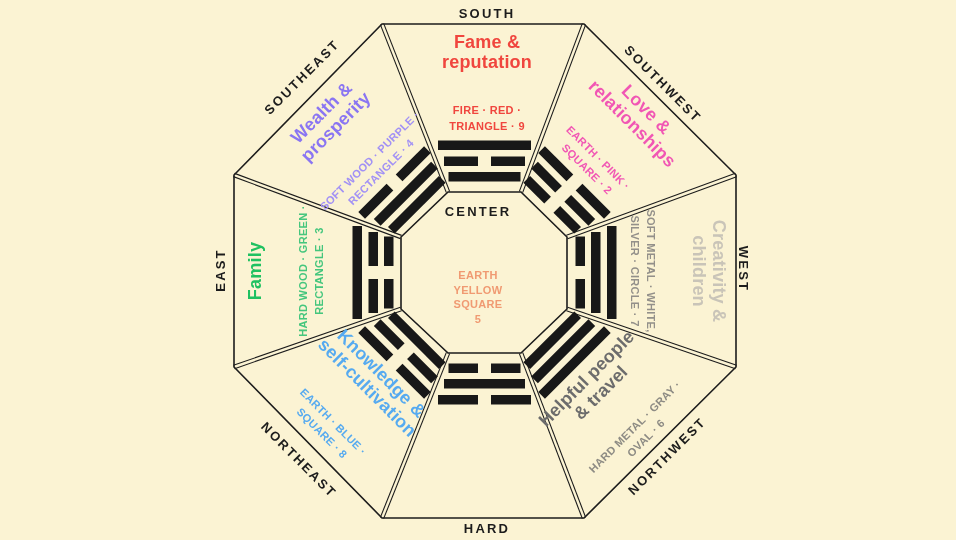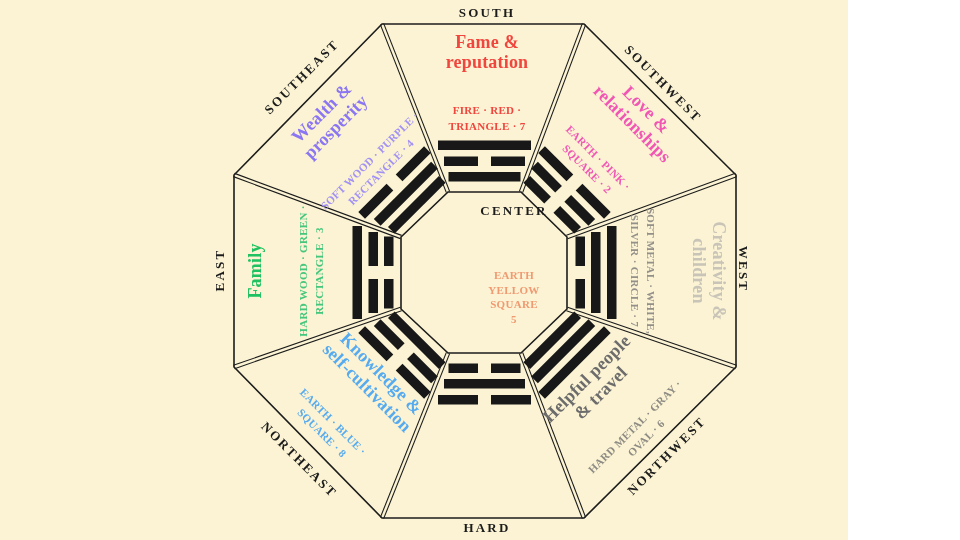--- a/index.html
+++ b/index.html
@@ -1,19 +1,19 @@
 <!DOCTYPE html>
 <html><head>
 <meta charset="utf-8">
 <style>
   html,body{margin:0;padding:0;}
   .stage{
-    position:relative;width:848px;height:540px;overflow:hidden;
+    position:relative;width:956px;height:540px;overflow:hidden;
     background:#fbf3d3;
-    font-family:Liberation Serif, serif;
+    font-family:Liberation Sans, sans-serif;
     -webkit-font-smoothing:antialiased;
   }
   .stage svg{position:absolute;left:0;top:0;}
   .abs{position:absolute;transform:translate(-50%,-50%);white-space:pre-line;text-align:center;}
   .dir-label{
     font-size:13px;font-weight:600;letter-spacing:2.2px;color:#1c1c1c;white-space:nowrap;
   }
   .r45  {transform:translate(-50%,-50%) rotate(45deg);}
   .rm45 {transform:translate(-50%,-50%) rotate(-45deg);}
   .r90  {transform:translate(-50%,-50%) rotate(90deg);}
@@ -120,21 +120,21 @@
   <div class="abs dir-label rm90" style="left:220px;top:270px;">EAST</div>
   <div class="abs dir-label r90" style="left:743px;top:269px;">WEST</div>
   <div class="abs dir-label r45" style="left:299px;top:460px;">NORTHEAST</div>
   <div class="abs dir-label rm45" style="left:667px;top:456px;">NORTHWEST</div>
   <div class="abs dir-label" style="left:487px;top:528px;">HARD</div>
 
   <div class="abs sector-block" style="left:487px;top:84px;">
     <div class="sector-title" style="color: rgb(240, 70, 62);">Fame &amp;
 reputation</div>
     <div class="sector-details" style="color: rgb(240, 70, 62);">FIRE · RED ·
-TRIANGLE · 7</div>
+TRIANGLE · 9</div>
   </div>
 
   <div class="abs sector-block r45" style="left:617px;top:139px;">
     <div class="sector-title" style="color: rgb(241, 86, 180);">Love &amp;
 relationships</div>
     <div class="sector-details" style="color: rgb(241, 86, 180);">EARTH · PINK ·
 SQUARE · 2</div>
   </div>
 
   <div class="abs sector-block r90" style="left:677px;top:271px;">
@@ -167,21 +167,21 @@
 RECTANGLE · 3</div>
   </div>
 
   <div class="abs sector-block rm45" style="left:351px;top:142px;">
     <div class="sector-title" style="color: rgb(138, 117, 242);">Wealth &amp;
 prosperity</div>
     <div class="sector-details" style="color: rgb(162, 145, 245);">SOFT WOOD · PURPLE ·
 RECTANGLE · 4</div>
   </div>
 
-  <div class="abs center-block" style="left:514px;top:273px;">
+  <div class="abs center-block" style="left:478px;top:273px;">
     <div class="center-label">CENTER</div>
     <div class="center-details" style="color: rgb(240, 154, 114);">EARTH
 YELLOW
 SQUARE
 5</div>
   </div>
 
 </div>
 
 </body></html>

